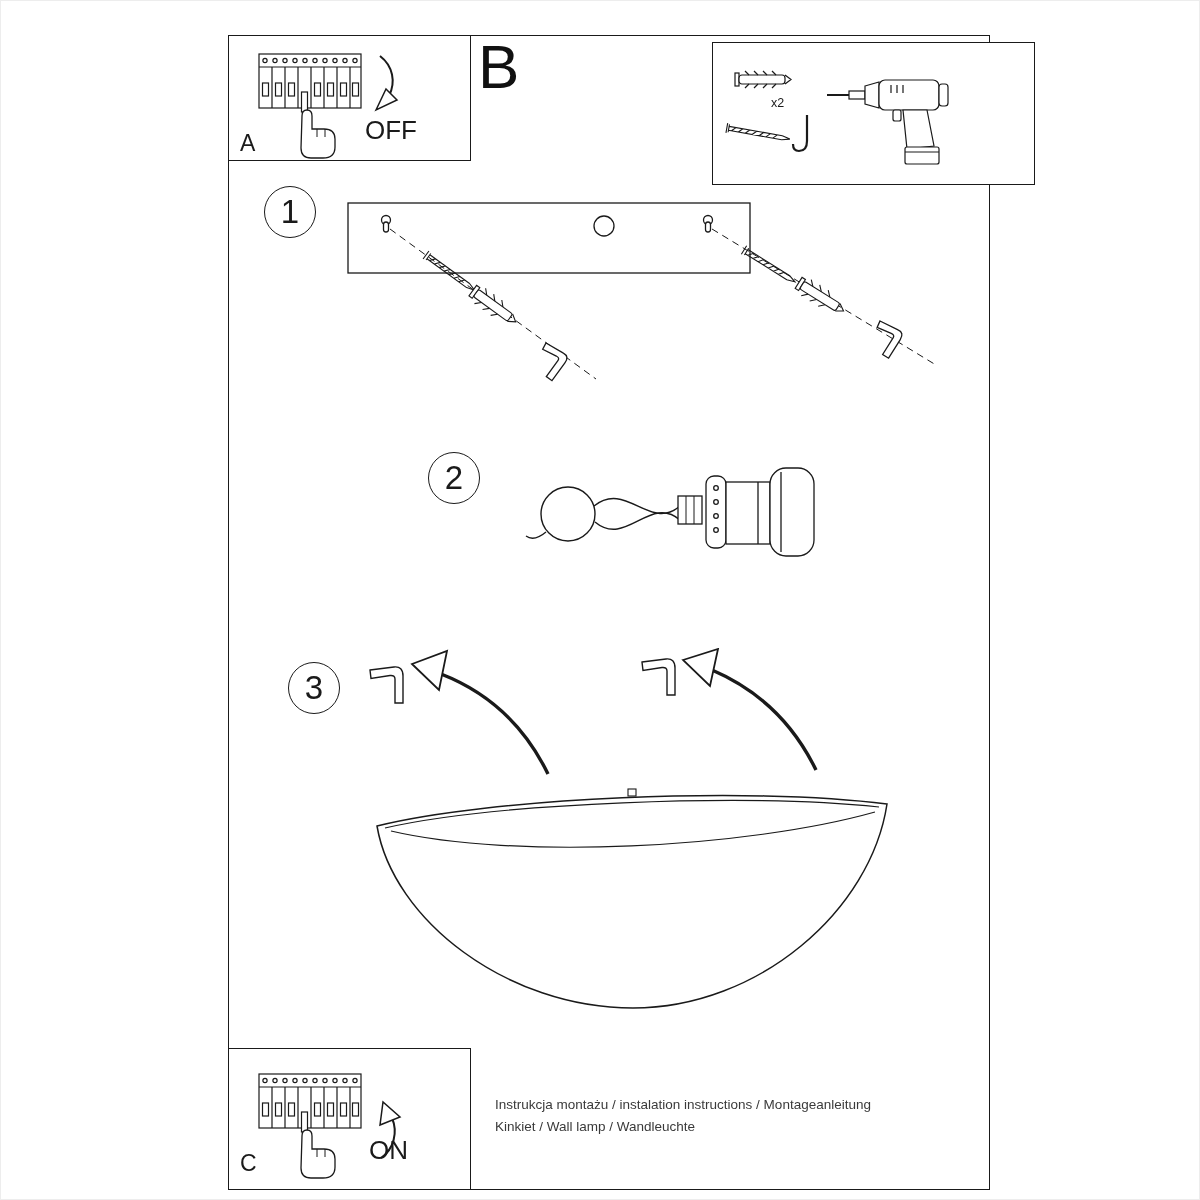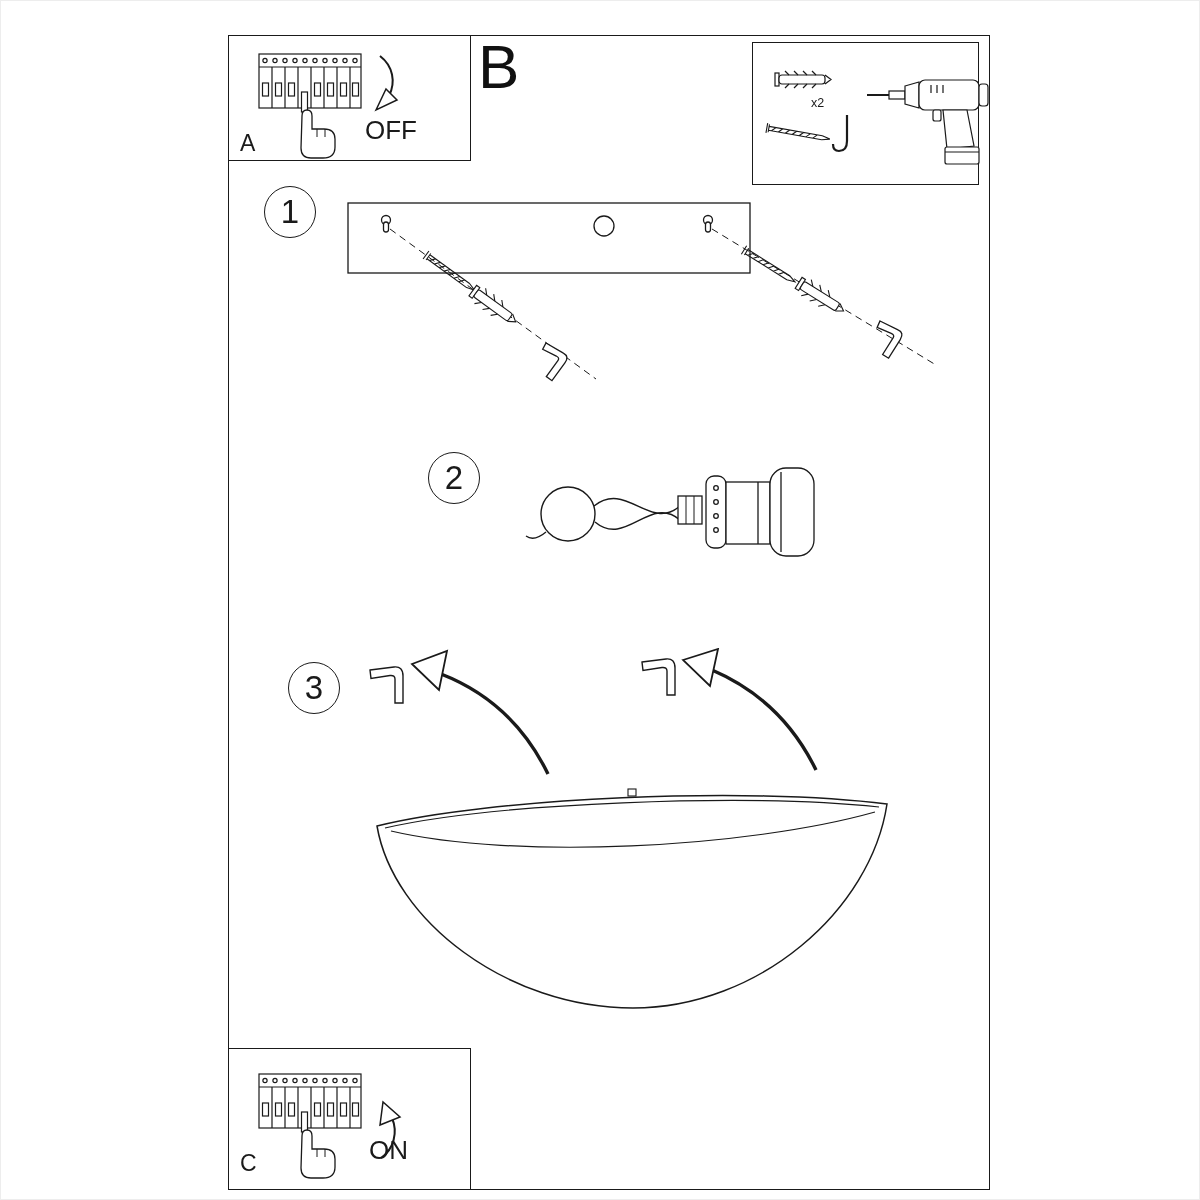--- a/index.html
+++ b/index.html
@@ -4,21 +4,21 @@
 <style>
   html,body{margin:0;padding:0;background:#fff;}
   #page{position:relative;width:1200px;height:1200px;background:#ffffff;overflow:hidden;
         font-family:"Liberation Sans","DejaVu Sans",sans-serif;color:#1a1a1a;
         box-shadow:inset 0 0 0 1px #ededed;}
   .abs{position:absolute;}
   .box{position:absolute;border:1px solid #1a1a1a;background:#fff;box-sizing:border-box;}
   #main-border{left:228px;top:35px;width:762px;height:1155px;}
   #box-a{left:228px;top:35px;width:243px;height:126px;}
   #box-c{left:228px;top:1048px;width:243px;height:142px;}
-  #box-tools{left:752px;top:42px;width:227px;height:143px;}
+  #box-tools{left:712px;top:42px;width:323px;height:143px;}
   .step-badge{position:absolute;width:52px;height:52px;border:1.6px solid #1a1a1a;border-radius:50%;
         display:flex;align-items:center;justify-content:center;font-size:33px;background:#fff;box-sizing:border-box;}
   #big-letter{left:478px;top:36px;font-size:62px;line-height:1;color:#111;}
   #footer{left:495px;top:1094px;width:430px;font-size:13.5px;line-height:1.6;color:#3a3a3a;}
   #footer p{margin:0;}
   svg{display:block;}
   svg text{font-family:"Liberation Sans","DejaVu Sans",sans-serif;fill:#1a1a1a;stroke:none;}
 </style>
 </head>
 <body>
@@ -217,14 +217,18 @@
       </g>
       <g stroke="#1a1a1a">
         <path d="M152,102 C165,93 169,76 163,62" fill="none" stroke-width="2"></path>
         <polygon points="154,46 151,69 171,61" fill="#fff" stroke-width="1.5"></polygon>
       </g>
       <text x="11" y="115" font-size="23">C</text>
       <text x="140" y="103" font-size="26">ON</text>
     </svg>
   </div>
 
+  <div id="footer" class="abs">
+    <p>Instrukcja montażu / instalation instructions / Montageanleitung</p>
+    <p>Kinkiet / Wall lamp / Wandleuchte</p>
+  </div>
 
 </div>
 
 </body></html>

